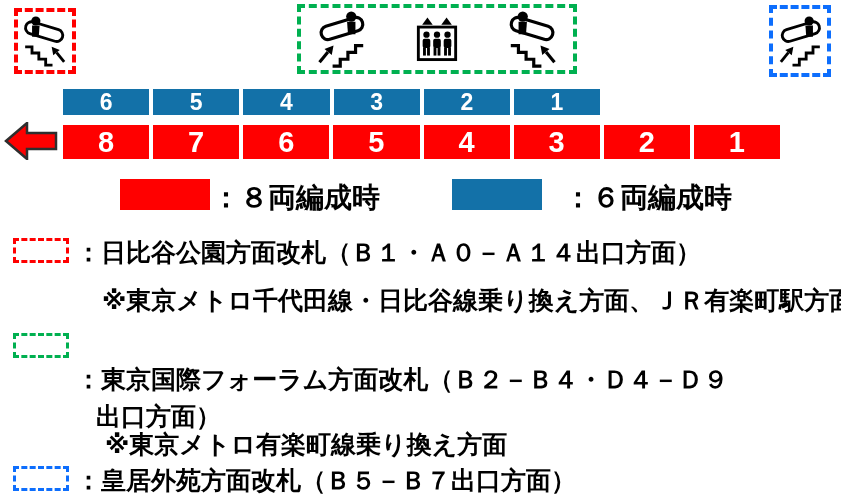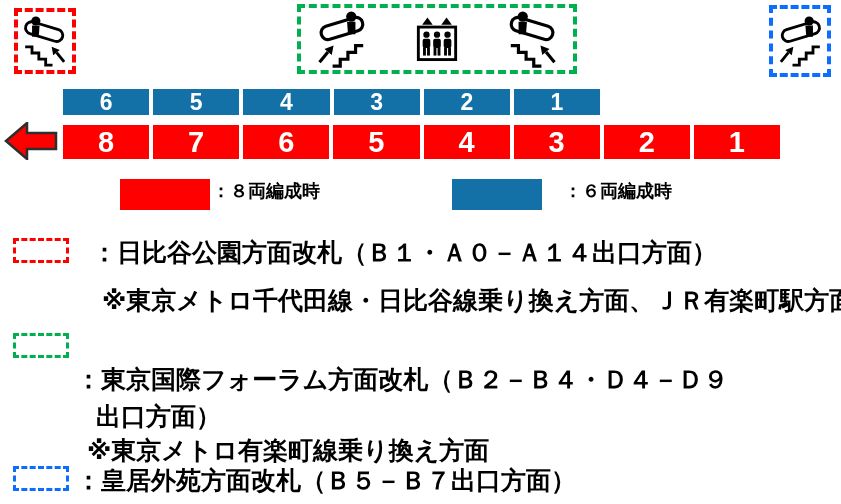--- a/index.html
+++ b/index.html
@@ -22,35 +22,35 @@
   .bar-eight { left: 63px; top: 125px; width: 717px; height: 34px; }
   .car { flex: 1; display: flex; align-items: center; justify-content: center; color: #fff; line-height: 1; }
   .bar-six .car   { background: #1371a8; font-size: 23px; }
   .bar-eight .car { background: #ff0000; font-size: 29px; }
   .dir-arrow { position: absolute; left: 4px; top: 122px; }
 
   
   .swatch { position: absolute; width: 90px; height: 31px; }
   .swatch-red  { left: 120px; top: 179px; background: #ff0000; }
   .swatch-blue { left: 452px; top: 179px; background: #1371a8; }
-  .legend-label { position: absolute; font-size: 18px; white-space: nowrap; }
+  .legend-label { position: absolute; font-size: 28px; white-space: nowrap; }
   .legend-label-red  { left: 212px; top: 179px; }
   .legend-label-blue { left: 544px; top: 179px; margin-left: 20px; }
 
   
   .inline-box { position: absolute; left: 13px; width: 56px; height: 25px; box-sizing: border-box; background: #fff; }
   .ib-red   { top: 238px; border: 3px dashed #ff0000; }
   .ib-green { top: 333px; border: 3px dashed #00b050; }
   .ib-blue  { top: 466px; border: 3px dashed #0d6efd; }
   .gate-text { position: absolute; font-size: 25px; white-space: nowrap; }
-  .g1-label { left: 92px;  top: 236px; }
+  .g1-label { left: 76px;  top: 236px; }
   .g1-note  { left: 102px; top: 284px; }
   .g2-label { left: 76px;  top: 331px; margin-top: 32px; }
   .g2-line2 { left: 96px;  top: 400px; }
-  .g2-note  { left: 87px; top: 428px; margin-top: 6px; }
+  .g2-note  { left: 105px; top: 428px; }
   .g3-label { left: 76px;  top: 464px; text-align: right; }
 
   svg .ink { fill: #000; }
   svg .stroke { fill: none; stroke: #000; stroke-width: 3.4; }
 </style>
 </head>
 <body>
 
 <svg width="0" height="0" style="position:absolute" aria-hidden="true">
   <defs>

